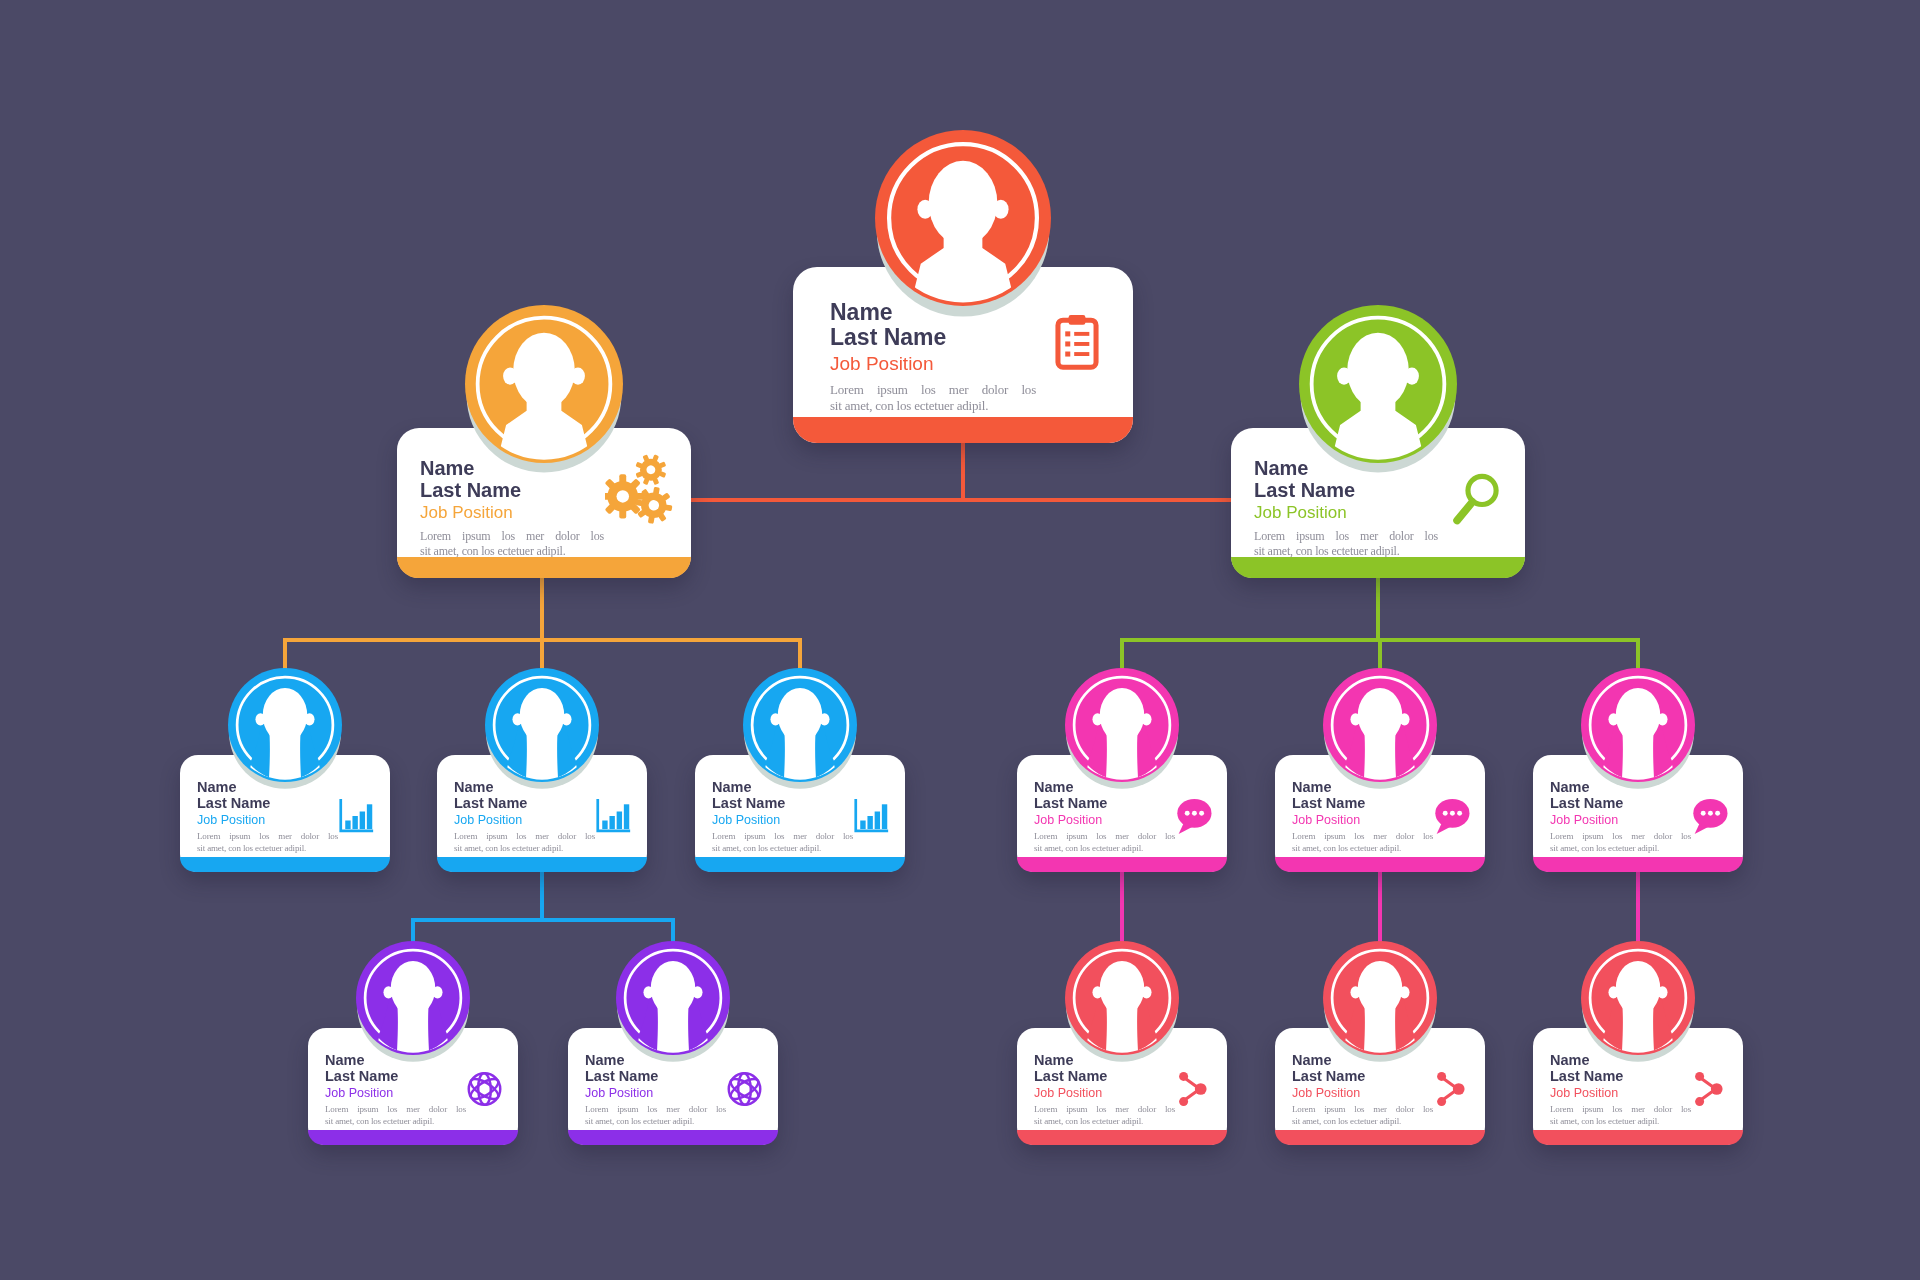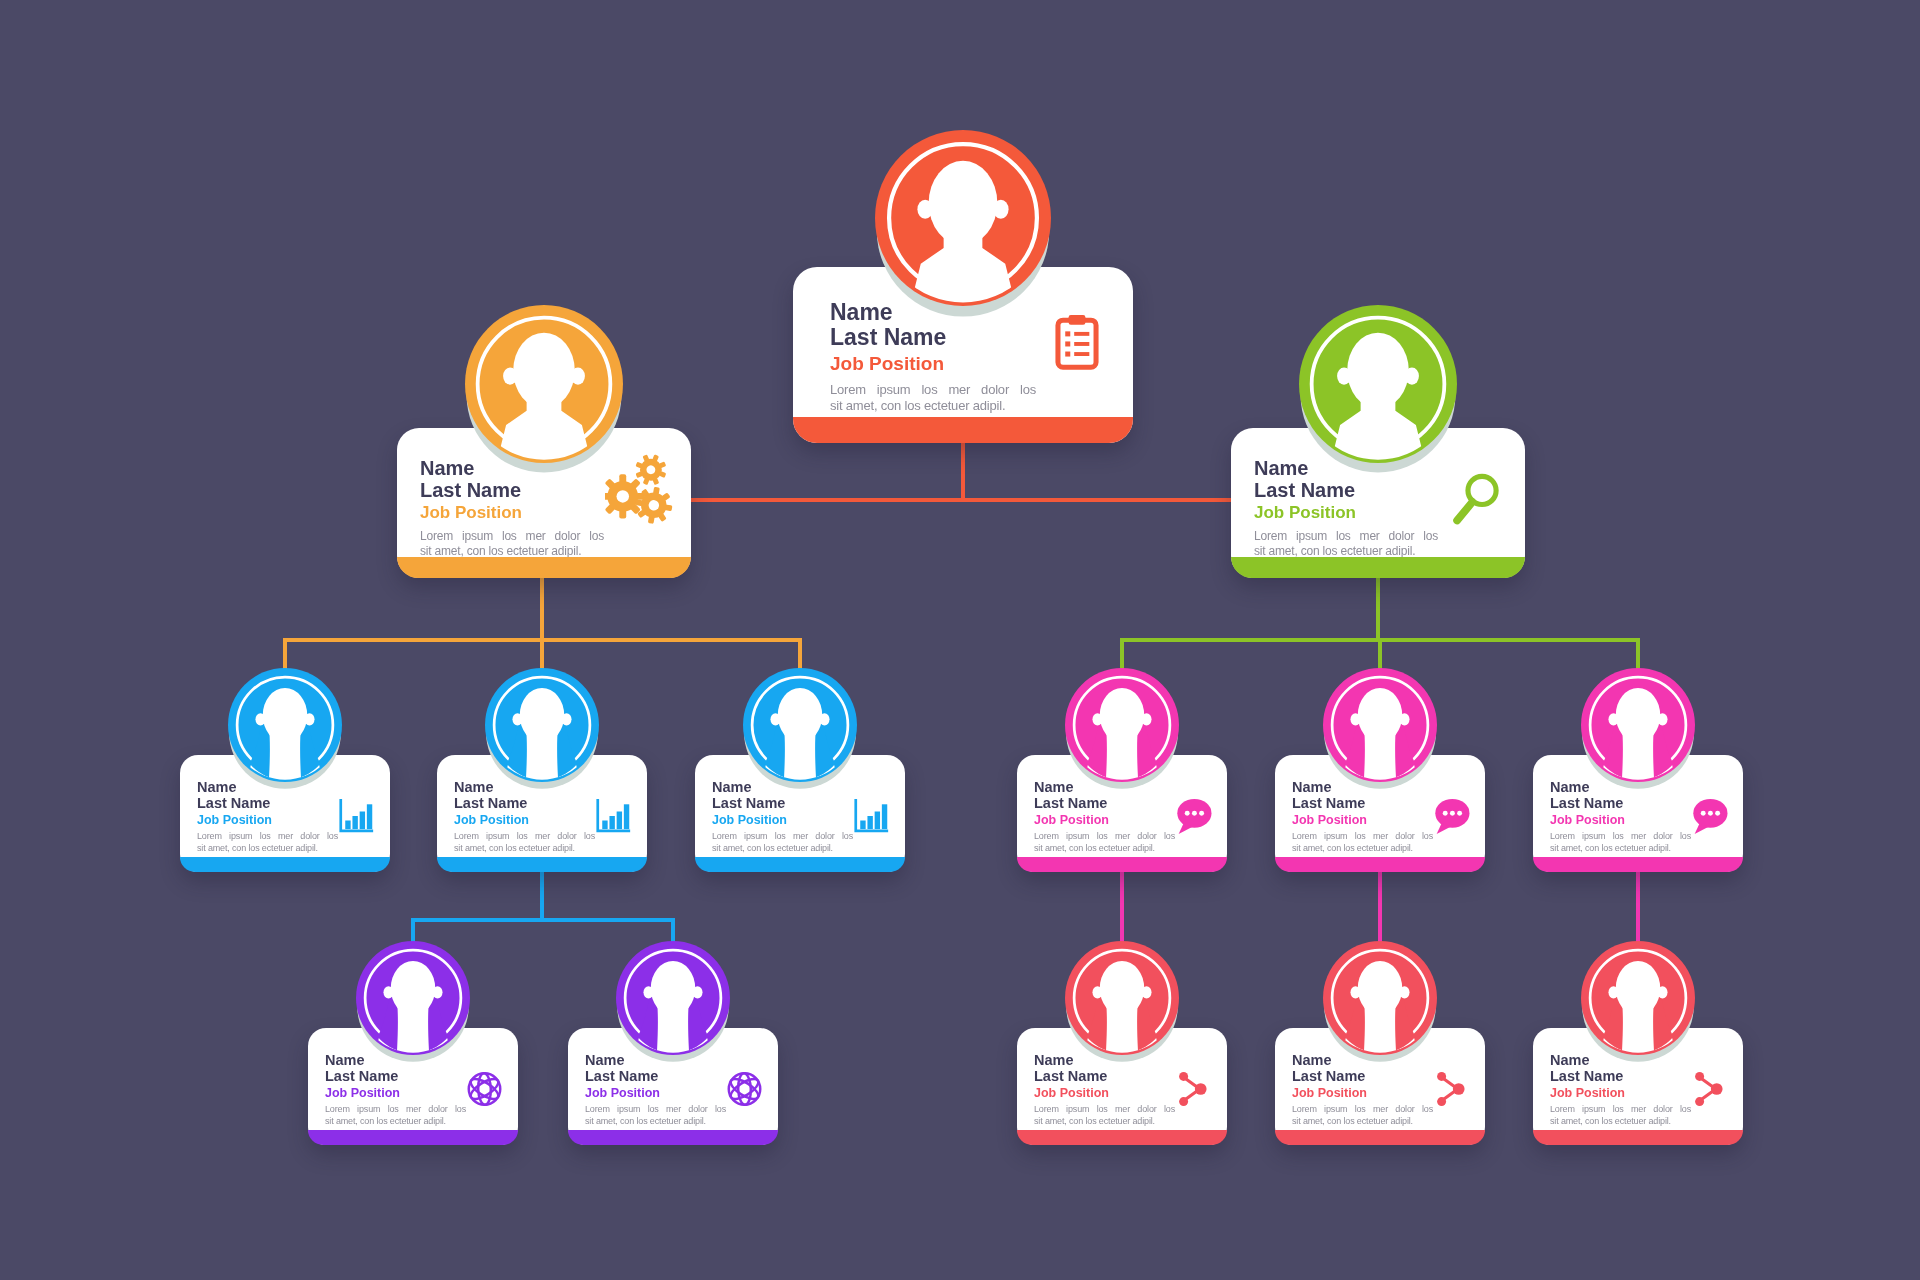--- a/index.html
+++ b/index.html
@@ -24,22 +24,22 @@
   .node{
     position:absolute;z-index:2;background:var(--card-bg,#fff);
     color:var(--c);
     box-shadow:0 10px 20px rgba(30,28,50,.30);
   }
   .accentbar{position:absolute;left:0;right:0;bottom:0;background:var(--c);}
   .avatar{position:absolute;left:50%;transform:translateX(-50%);}
   .body{position:relative;}
   .name{font-weight:bold;color:var(--name-text,#3e3c58);}
   .name span{display:block;}
-  .job{font-weight:bold;color:var(--c);}
-  .desc{color:var(--body-text,#8f8e99);}
+  .job{font-weight:normal;color:var(--c);}
+  .desc{color:var(--body-text,#8f8e99);font-family:Liberation Serif, serif;}
   .desc .dl1{display:block;text-align:justify;text-align-last:justify;}
   .desc .dl2{display:block;white-space:nowrap;}
   .icon{position:absolute;color:var(--c);}
 
   
   .card-lg{width:340px;height:176px;border-radius:24px;}
   .card-lg .accentbar{height:26px;border-radius:0 0 24px 24px;}
   .card-lg .avatar{width:176px;top:-137px;}
   .card-lg .body{padding:33px 0 0 37px;}
   .card-lg .name{font-size:23px;line-height:25px;}

